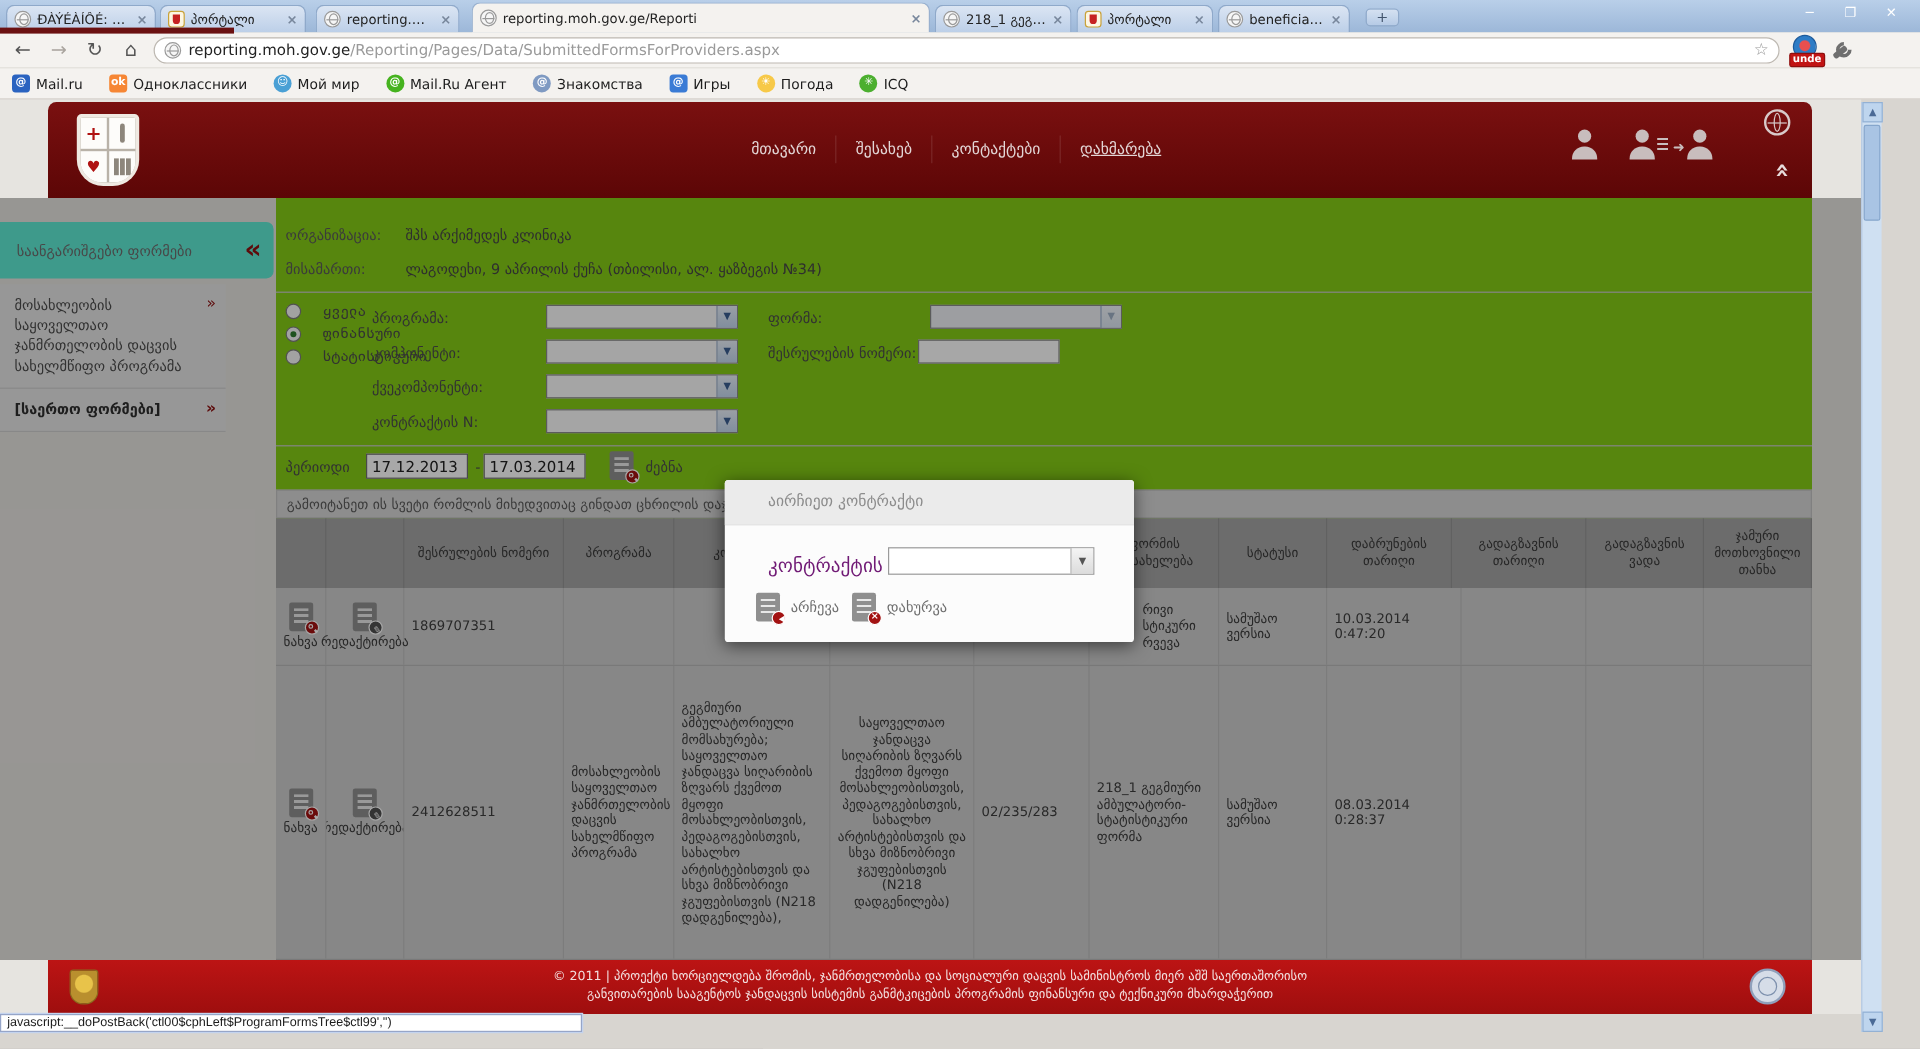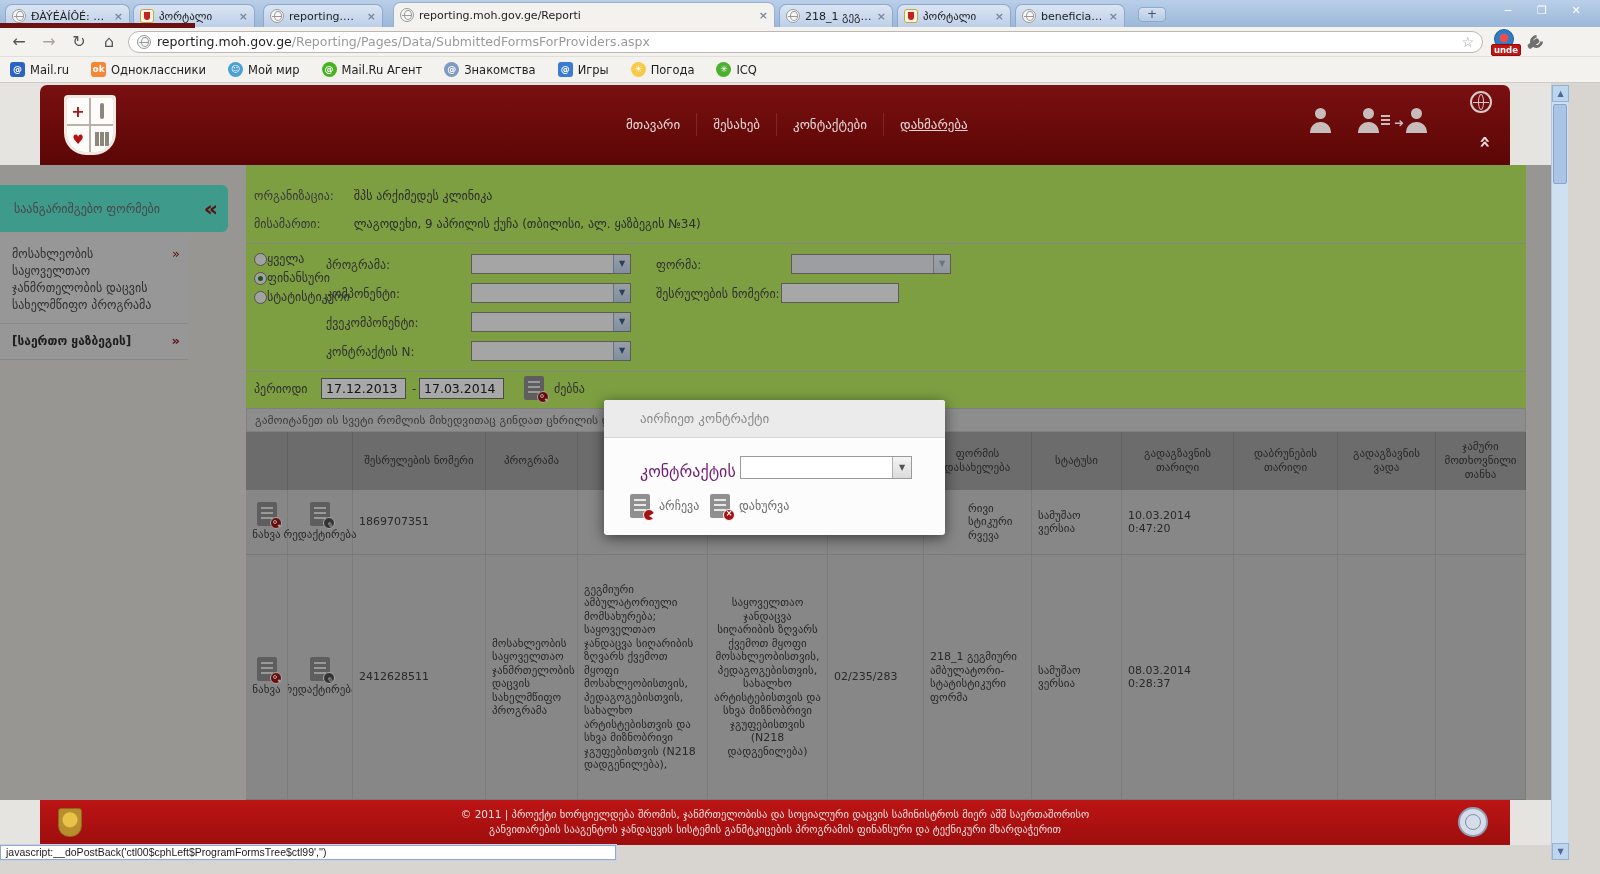--- a/index.html
+++ b/index.html
@@ -102,27 +102,27 @@
   .sidebar-head { position:absolute; left:0; top:20px; width:228px; height:47px; background:#5eead4;
     border-radius:0 6px 6px 0; display:flex; align-items:center; padding:0 10px 0 14px;
     font-size:12px; color:#6e6e6e; }
   .sidebar-head .chev { margin-left:auto; color:#8d1111; font-size:22px; font-weight:bold; }
   .sidebar-menu { position:absolute; left:0; top:72px; width:188px; background:#e6e6e6; }
   .side-item { position:relative; padding:9px 22px 9px 12px; font-size:12px; color:#4c4c4c;
     line-height:17px; border-bottom:1px solid #cfcfcf; }
   .side-item.bold { font-weight:bold; color:#2e2e2e; }
   .side-item .chev { position:absolute; right:8px; top:8px; color:#8d1111; font-size:13px; }
 
-  .main { position:absolute; left:246px; top:0; width:1280px; height:488px; background:#bef264; }
+  .main { position:absolute; left:230px; top:0; width:1280px; height:488px; background:#84cc16; }
   .org-row { position:absolute; left:8px; font-size:12px; color:#5a5a5a; }
   .org-row .lab { display:inline-block; width:96px; }
   .org-row .val { color:#474747; }
 
   .filters { position:absolute; left:0; top:78px; width:1280px; height:128px; border-top:1px solid #cacaca; }
-  .radio { position:absolute; display:flex; align-items:center; gap:0; font-size:12px; color:#4c4c4c; }
+  .radio { position:absolute; display:flex; align-items:center; gap:18px; font-size:12px; color:#4c4c4c;font-family:Liberation Mono, monospace; }
   .rdot { width:13px; height:13px; border-radius:50%; background:#f6f6f6; border:1px solid #7c7c7c; position:relative; }
   .rdot.on::after { content:""; position:absolute; left:3px; top:3px; width:5px; height:5px;
      border-radius:50%; background:#2f7d2f; }
   .flabel { position:absolute; font-size:12px; color:#4c4c4c; }
   .dd { position:absolute; width:160px; height:20px; background:#fbfbfb; border:1px solid #8a8a8a; display:flex; }
   .dd .sp { flex:1; }
   .dd .btn { width:17px; background:linear-gradient(#eaf1fa,#c4d8ef); border-left:1px solid #9ab0cc;
     color:#3b5e92; font-size:8px; line-height:18px; text-align:center; }
   .dd.disabled { background:#eef0f4; }
   .dd.disabled .btn { color:#9fb0c6; background:linear-gradient(#f0f4f9,#dde7f2); }
@@ -182,21 +182,21 @@
     background:linear-gradient(#bc1414,#9e0e0e); z-index:31; }
   .foot-text { text-align:center; font-size:10.5px; color:#f2dede; padding-top:7px; line-height:15px; }
   .foot-emblem-l { position:absolute; left:18px; top:8px; width:24px; height:29px;
     background:radial-gradient(circle at 50% 40%, #e8c34a 0 7px, #b98f2e 8px); border-radius:3px 3px 11px 11px;
     border:1px solid #8a6a1e; }
   .foot-emblem-r { position:absolute; right:22px; top:7px; width:30px; height:30px; border-radius:50%;
     background:#d6dde8; border:2px solid #8fa0bb; }
   .foot-emblem-r::before { content:""; position:absolute; inset:5px; border:1px solid #7d90ad; border-radius:50%; }
 
   
-  .status-tip { position:absolute; top:845px; left:0; width:616px; height:15px; background:#fff;
+  .status-tip { position:absolute; top:845px; left:0; width:485px; height:15px; background:#fff;
     border:1px solid #96a5c8; box-shadow:0 0 0 1px #c3d3ee; font-size:10.5px; color:#1c1c1c;
     padding:0 5px; line-height:13px; white-space:nowrap; overflow:hidden; z-index:50;
     font-family:"Liberation Sans",sans-serif; }
 
   
   .vscroll { position:absolute; top:85px; right:32px; width:17px; height:775px; background:#cfe0f2;
     border-left:1px solid #b3c8e0; z-index:60; }
   .vs-btn { position:absolute; left:0; width:17px; height:17px; background:#bed5ee; border:1px solid #93b1d4;
     color:#4a6a96; font-size:8px; text-align:center; line-height:15px; }
   .vs-thumb { position:absolute; left:1px; top:19px; width:14px; height:80px; background:#a9c4e4;
@@ -341,21 +341,21 @@
     </div>
 
     <div class="content">
 
       <div class="sidebar-head">
         <span>საანგარიშგებო ფორმები</span>
         <span class="chev">«</span>
       </div>
       <div class="sidebar-menu" id="sidebar-menu">
           <div class="side-item"><span>მოსახლეობის საყოველთაო ჯანმრთელობის დაცვის სახელმწიფო პროგრამა</span><span class="chev">»</span></div>
-          <div class="side-item bold"><span>[საერთო ყაზბეგის]</span><span class="chev">»</span></div>
+          <div class="side-item bold"><span>[საერთო ფორმები]</span><span class="chev">»</span></div>
         </div>
 
       <div class="main">
 
         <div class="org-row" style="top:24px;">
           <span class="lab">ორგანიზაცია:</span>
           <span class="val">შპს არქიმედეს კლინიკა</span>
         </div>
         <div class="org-row" style="top:52px;">
           <span class="lab">მისამართი:</span>
@@ -428,22 +428,22 @@
           <div class="ghead" id="ghead">
               <div class="gc" style="width: 42px; flex: 0 0 42px;"></div>
               <div class="gc" style="width: 65px; flex: 0 0 65px;"></div>
               <div class="gc" style="width: 133px; flex: 0 0 133px;">შესრულების ნომერი</div>
               <div class="gc" style="width: 92px; flex: 0 0 92px;">პროგრამა</div>
               <div class="gc" style="width: 130px; flex: 0 0 130px;">კომპონენტი</div>
               <div class="gc" style="width: 120px; flex: 0 0 120px;"></div>
               <div class="gc" style="width: 96px; flex: 0 0 96px;"></div>
               <div class="gc" style="width: 108px; flex: 0 0 108px;">ფორმის დასახელება</div>
               <div class="gc" style="width: 90px; flex: 0 0 90px;">სტატუსი</div>
+              <div class="gc" style="width: 104px; flex: 0 0 104px;">დაბრუნების თარიღი</div>
               <div class="gc" style="width: 112px; flex: 0 0 112px;">გადაგზავნის თარიღი</div>
-              <div class="gc" style="width: 104px; flex: 0 0 104px;">დაბრუნების თარიღი</div>
               <div class="gc" style="width: 98px; flex: 0 0 98px;">გადაგზავნის ვადა</div>
               <div class="gc" style="width: 90px; flex: 0 0 90px;">ჯამური მოთხოვნილი თანხა</div>
             </div>
           <div id="grows">
               <div class="grow" style="height: 65px;">
                 <div class="gc icon-cell" style="flex:0 0 42px;width:42px;"><span class="doc"><span class="badge"><span class="mg"></span><span class="mh"></span></span></span><span>ნახვა</span></div>
                 <div class="gc icon-cell" style="flex:0 0 65px;width:65px;"><span class="doc"><span class="badge dark"><span class="pen">✎</span></span></span><span>რედაქტირება</span></div>
                 <div class="gc" style="flex: 0 0 133px; width: 133px;">1869707351</div>
                 <div class="gc" style="flex: 0 0 92px; width: 92px;"></div>
                 <div class="gc" style="flex: 0 0 130px; width: 130px;"></div>

